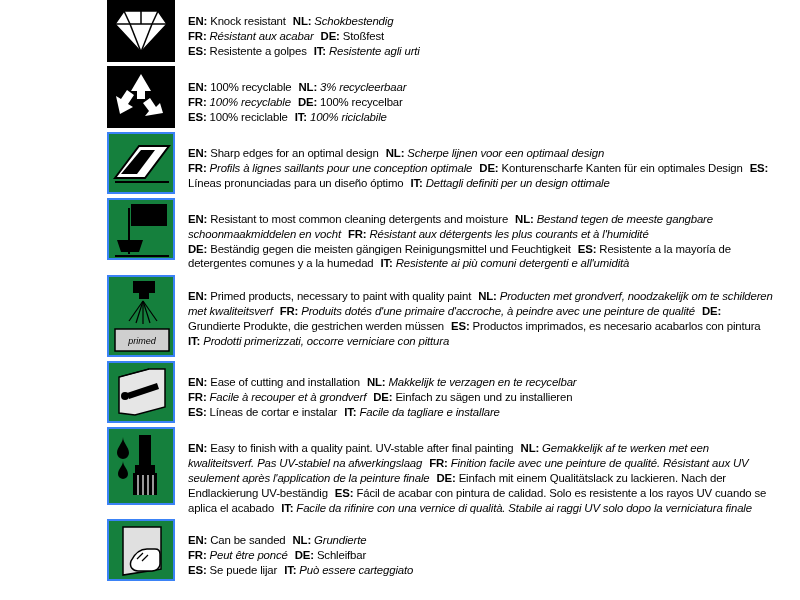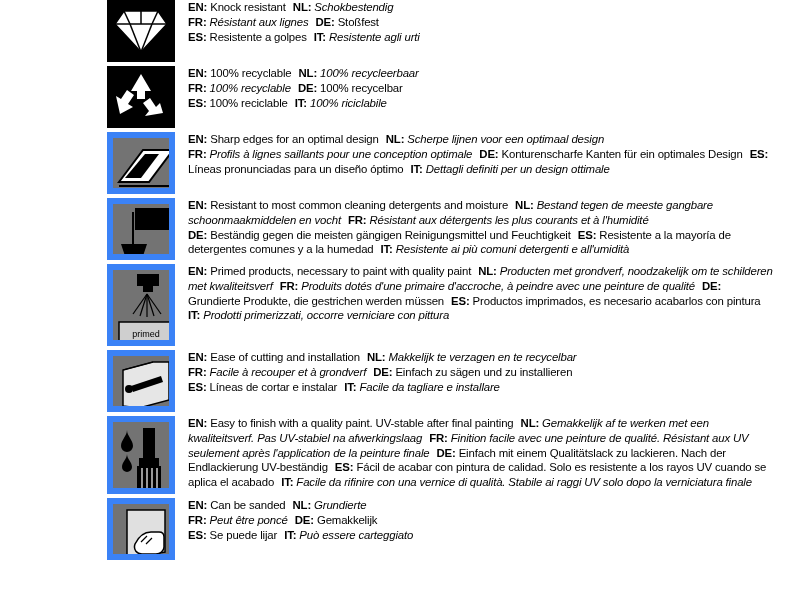--- a/index.html
+++ b/index.html
@@ -36,29 +36,30 @@
     justify-content: center;
   }
   .icon-box {
     width: 68px;
     height: 62px;
     background: #000000;
     position: relative;
     overflow: hidden;
   }
   .icon-box.light {
-    background: #737373;
-    border: 6px solid #3b82f6;
+    background: #15803d;
+    border: 2px solid #3b82f6;
     box-sizing: border-box;
+    font-style: italic;
   }
   .icon-box svg { display: block; }
   .text-cell {
     flex: 1;
     padding-left: 10px;
-    padding-top: 0;
+    padding-top: 14px;
     padding-right: 26px;
     font-size: 11.4px;
     line-height: 1.30;
     letter-spacing: -0.15px;
   }
   .lang { font-weight: bold; }
   .phrase { font-weight: normal; }
   .phrase.it { font-style: italic; }
   .seg { white-space: normal; }
   .gap { display: inline-block; width: 7px; }
@@ -81,39 +82,39 @@
             <line x1="34" y1="11" x2="34" y2="24"></line>
             <line x1="8" y1="24" x2="60" y2="24"></line>
             <line x1="23" y1="24" x2="34" y2="52"></line>
             <line x1="45" y1="24" x2="34" y2="52"></line>
           </g>
         </svg>
       </div>
     </div>
     <div class="text-cell">
       <span class="seg"><span class="lang">EN:</span> <span class="phrase">Knock resistant</span></span><span class="gap"></span><span class="seg"><span class="lang">NL:</span> <span class="phrase it">Schokbestendig</span></span><br>
-      <span class="seg"><span class="lang">FR:</span> <span class="phrase it">Résistant aux lignes</span></span><span class="gap"></span><span class="seg"><span class="lang">DE:</span> <span class="phrase">Stoßfest</span></span><br>
+      <span class="seg"><span class="lang">FR:</span> <span class="phrase it">Résistant aux acabar</span></span><span class="gap"></span><span class="seg"><span class="lang">DE:</span> <span class="phrase">Stoßfest</span></span><br>
       <span class="seg"><span class="lang">ES:</span> <span class="phrase">Resistente a golpes</span></span><span class="gap"></span><span class="seg"><span class="lang">IT:</span> <span class="phrase it">Resistente agli urti</span></span>
     </div>
   </div>
 
   <div class="row">
     <div class="icon-cell">
       <div class="icon-box">
         <svg width="68" height="62" viewBox="0 0 68 62">
           <g fill="#ffffff">
             <path d="M34 8 L44 25 L38 25 L38 33 L30 33 L30 25 L24 25 Z"></path>
             <path d="M13 48 L9 30 L14 33 L20 24 L27 29 L21 38 L26 41 Z"></path>
             <path d="M56 47 L38 50 L42 45 L36 37 L43 32 L49 41 L53 37 Z"></path>
           </g>
         </svg>
       </div>
     </div>
     <div class="text-cell">
-      <span class="seg"><span class="lang">EN:</span> <span class="phrase">100% recyclable</span></span><span class="gap"></span><span class="seg"><span class="lang">NL:</span> <span class="phrase it">100% recycleerbaar</span></span><br>
+      <span class="seg"><span class="lang">EN:</span> <span class="phrase">100% recyclable</span></span><span class="gap"></span><span class="seg"><span class="lang">NL:</span> <span class="phrase it">3% recycleerbaar</span></span><br>
       <span class="seg"><span class="lang">FR:</span> <span class="phrase it">100% recyclable</span></span><span class="gap"></span><span class="seg"><span class="lang">DE:</span> <span class="phrase">100% recycelbar</span></span><br>
       <span class="seg"><span class="lang">ES:</span> <span class="phrase">100% reciclable</span></span><span class="gap"></span><span class="seg"><span class="lang">IT:</span> <span class="phrase it">100% riciclabile</span></span>
     </div>
   </div>
 
   <div class="row">
     <div class="icon-cell">
       <div class="icon-box light">
         <svg width="66" height="60" viewBox="0 0 66 60">
           <polygon points="6,44 30,12 60,12 36,44" fill="#ffffff" stroke="#000000" stroke-width="2"></polygon>
@@ -214,18 +215,18 @@
       <div class="icon-box light">
         <svg width="66" height="60" viewBox="0 0 66 60">
           <polygon points="14,6 52,6 52,48 14,54" fill="#e0e0e0" stroke="#000000" stroke-width="1.5"></polygon>
           <path d="M22 40 c4 -8 10 -12 16 -12 l8 0 c3 0 5 2 5 5 l0 10 c0 4 -4 7 -8 7 l-14 0 c-5 0 -9 -4 -7 -10 Z" fill="#ffffff" stroke="#000000" stroke-width="1.5"></path>
           <path d="M28 38 l6 -6 M33 40 l6 -6" stroke="#000000" stroke-width="1.2" fill="none"></path>
         </svg>
       </div>
     </div>
     <div class="text-cell">
       <span class="seg"><span class="lang">EN:</span> <span class="phrase">Can be sanded</span></span><span class="gap"></span><span class="seg"><span class="lang">NL:</span> <span class="phrase it">Grundierte</span></span><br>
-      <span class="seg"><span class="lang">FR:</span> <span class="phrase it">Peut être poncé</span></span><span class="gap"></span><span class="seg"><span class="lang">DE:</span> <span class="phrase">Gemakkelijk</span></span><br>
+      <span class="seg"><span class="lang">FR:</span> <span class="phrase it">Peut être poncé</span></span><span class="gap"></span><span class="seg"><span class="lang">DE:</span> <span class="phrase">Schleifbar</span></span><br>
       <span class="seg"><span class="lang">ES:</span> <span class="phrase">Se puede lijar</span></span><span class="gap"></span><span class="seg"><span class="lang">IT:</span> <span class="phrase it">Può essere carteggiato</span></span>
     </div>
   </div>
 
 </div>
 
 </body></html>

